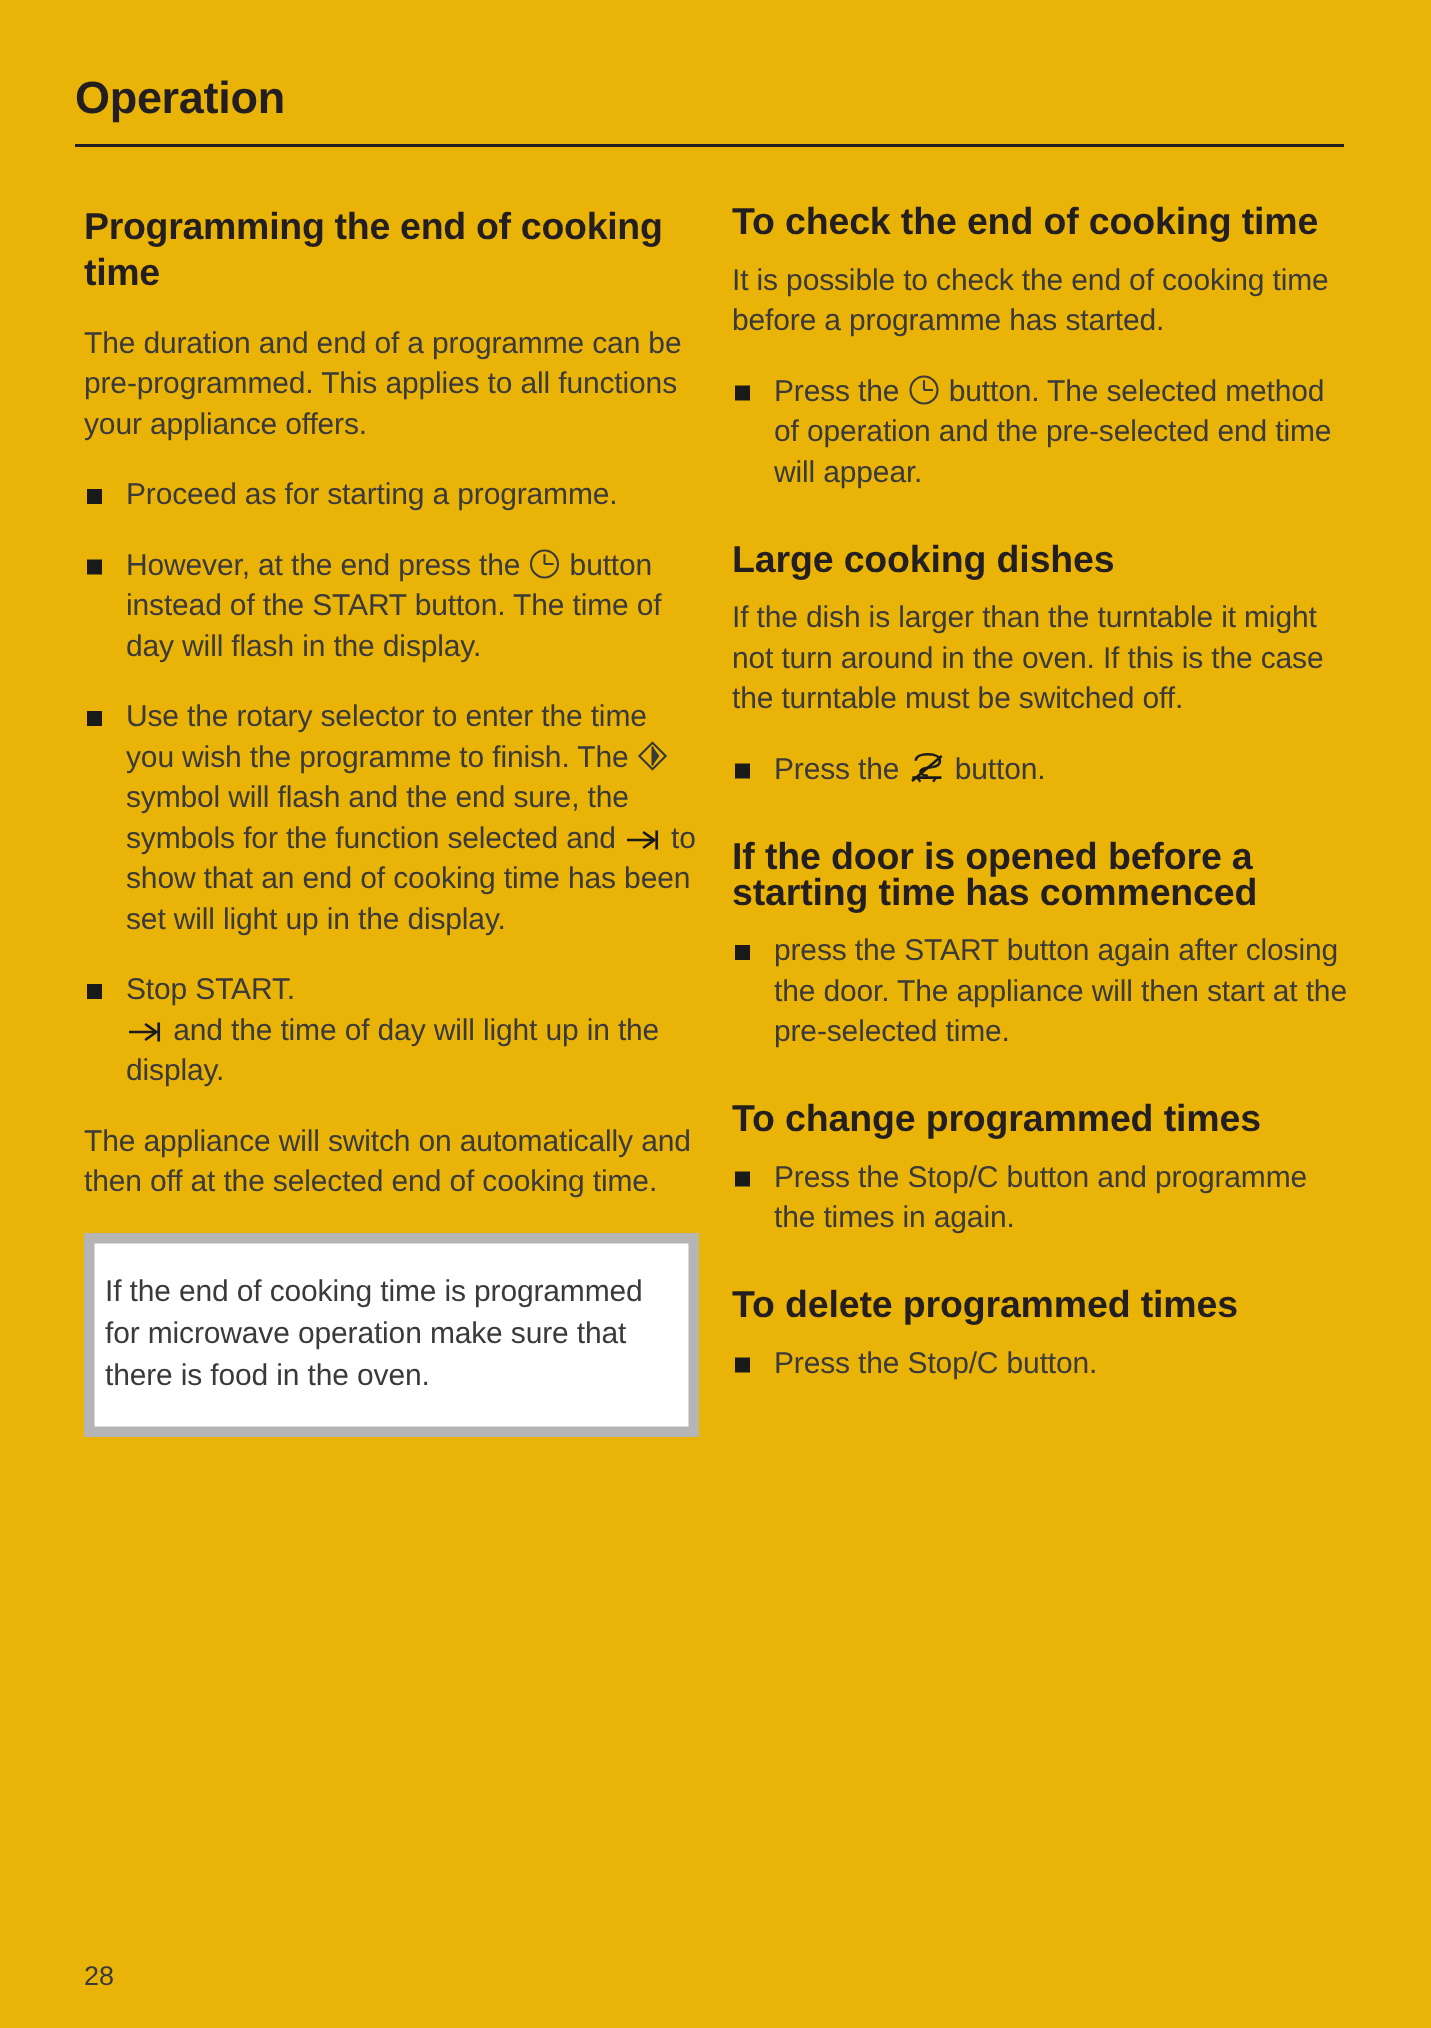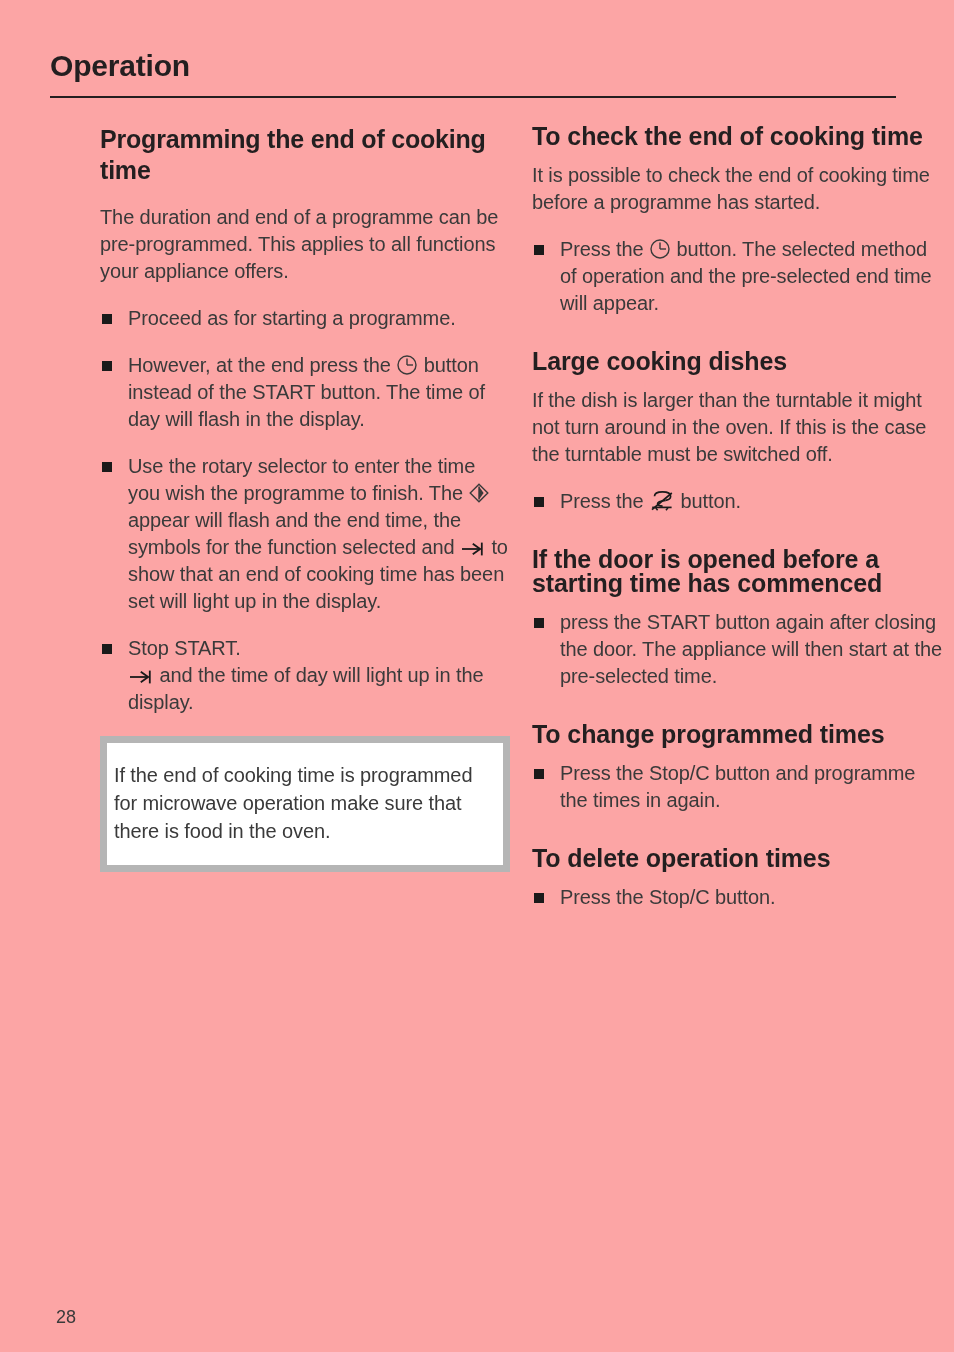--- a/index.html
+++ b/index.html
@@ -8,21 +8,21 @@
     background: #ffffff;
   }
   body {
     font-family: "Liberation Sans", sans-serif;
     color: #231f20;
   }
   .page {
     position: relative;
     width: 954px;
     height: 1352px;
-    background: #fca5a5;
+    background: #eab308;
     overflow: hidden;
     box-sizing: border-box;
   }
 
   
   .header {
     position: absolute;
     left: 50px;
     top: 48px;
     width: 846px;
@@ -43,22 +43,21 @@
 
   
   .columns {
     position: absolute;
     left: 0;
     top: 120px;
     width: 954px;
   }
   .col {
     position: absolute;
-    top: 4px;
-    margin-left: 44px;
+    top: 16px;
   }
   .col-left  { left: 56px;  width: 410px; }
   .col-right { left: 488px; width: 412px; }
 
   
   h2.sec-title {
     font-size: 25px;
     font-weight: bold;
     line-height: 31px;
     margin: 0 0 18px 0;
@@ -173,37 +172,38 @@
                 <path d="M11 11 L11 4.5" stroke="#3a3a3a" stroke-width="1.4" fill="none"></path>
                 <path d="M11 11 L17 11" stroke="#3a3a3a" stroke-width="1.4" fill="none"></path>
               </svg></span><span> button instead of the START button. The time of day will flash in the display.</span>
         </li>
 
         <li>
           <span class="bullet"></span><span>Use the rotary selector to enter the time you wish the programme to finish. The </span><span class="sym"><svg width="22" height="22" viewBox="0 0 22 22">
                 <path d="M11 2.2 L19.8 11 L11 19.8 L2.2 11 Z" fill="none" stroke="#3a3a3a" stroke-width="1.4"></path>
                 <path d="M11 4.6 L11 17.4" stroke="#3a3a3a" stroke-width="1.4"></path>
                 <path d="M11 4.6 L11 17.4 L15.6 11 Z" fill="#3a3a3a"></path>
-              </svg></span><span> appear will flash and the end time, the symbols for the function selected and </span><span class="sym"><svg width="26" height="20" viewBox="0 0 26 20">
+              </svg></span><span> symbol will flash and the end sure, the symbols for the function selected and </span><span class="sym"><svg width="26" height="20" viewBox="0 0 26 20">
                 <path d="M2 11 L19 11" stroke="#1a1a1a" stroke-width="1.8" fill="none"></path>
                 <path d="M13.5 6.2 L20.2 11 L13.5 15.8" stroke="#1a1a1a" stroke-width="1.8" fill="none" stroke-linecap="square"></path>
                 <path d="M21.8 4.6 L21.8 17.4" stroke="#1a1a1a" stroke-width="1.8" fill="none"></path>
               </svg></span><span> to show that an end of cooking time has been set will light up in the display.</span>
         </li>
 
         <li>
           <span class="bullet"></span><span>Stop START.</span><br><span class="sym"><svg width="26" height="20" viewBox="0 0 26 20">
                 <path d="M2 11 L19 11" stroke="#1a1a1a" stroke-width="1.8" fill="none"></path>
                 <path d="M13.5 6.2 L20.2 11 L13.5 15.8" stroke="#1a1a1a" stroke-width="1.8" fill="none" stroke-linecap="square"></path>
                 <path d="M21.8 4.6 L21.8 17.4" stroke="#1a1a1a" stroke-width="1.8" fill="none"></path>
               </svg></span><span> and the time of day will light up in the display.</span>
         </li>
 
       </ul>
 
+      <p class="para">The appliance will switch on automatically and then off at the selected end of cooking time.</p>
 
       <div class="callout">
         <p>If the end of cooking time is programmed for microwave operation make sure that there is food in the oven.</p>
       </div>
 
     </div>
 
     <div class="col col-right">
 
       <h3 class="sub-title">To check the end of cooking time</h3>
@@ -248,21 +248,21 @@
 
       <h3 class="sub-title">To change programmed times</h3>
       <ul class="blist">
         <li>
           <span class="bullet"></span><span>Press the Stop/C button and programme the times in again.</span>
         </li>
       </ul>
 
       <div class="spacer-lg"></div>
 
-      <h3 class="sub-title">To delete operation times</h3>
+      <h3 class="sub-title">To delete programmed times</h3>
       <ul class="blist">
         <li>
           <span class="bullet"></span><span>Press the Stop/C button.</span>
         </li>
       </ul>
 
     </div>
 
   </div>
 

